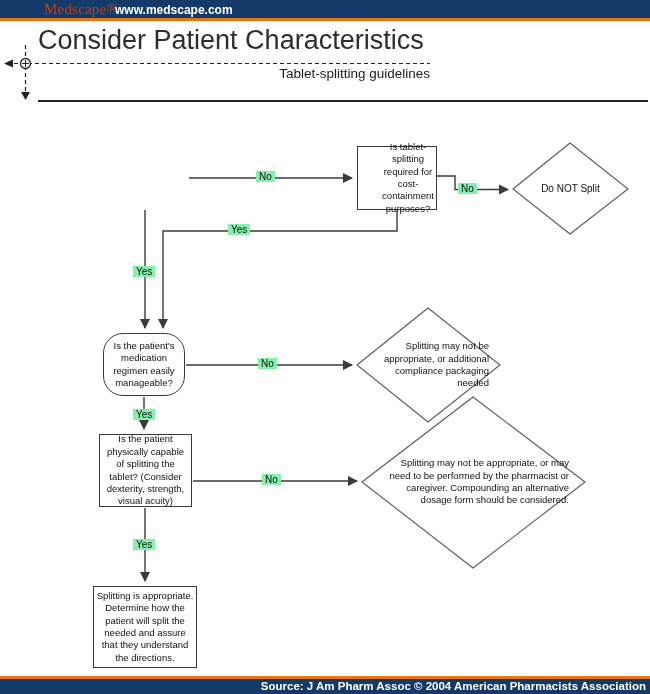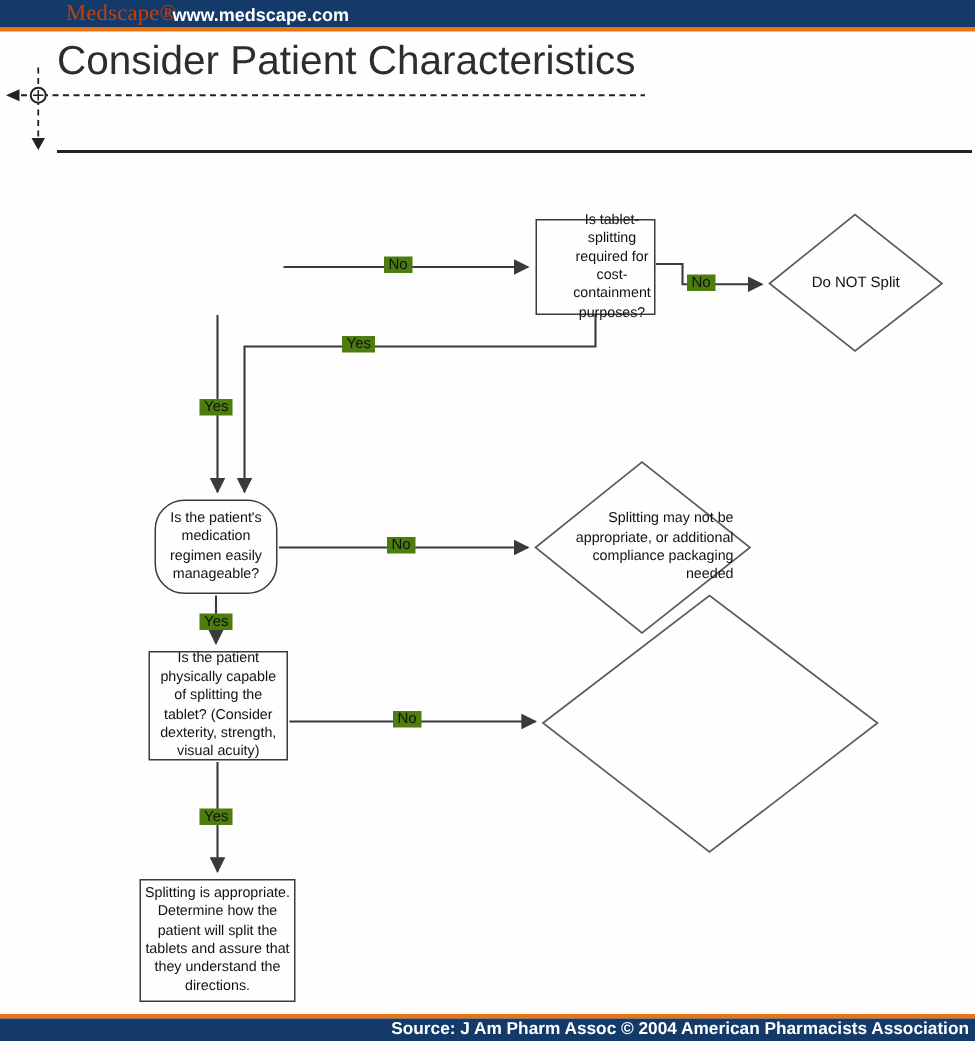--- a/index.html
+++ b/index.html
@@ -38,40 +38,41 @@
   .dtext {
     position:absolute; display:flex; align-items:center; justify-content:center;
     text-align:right; font-size:9.5px; line-height:1.3; color:#111;
   }
   #dtext-donot      { left:528px; top:178px; width:85px;  height:20px; font-size:10px; }
   #dtext-compliance { left:367px; top:330px; width:122px; height:70px; }
   #dtext-pharmacist { left:377px; top:444px; width:192px; height:76px; }
 
   
   .elabel {
-    position:absolute; background:#4d7c0f; padding:0 3px; font-size:10px; color:#111;
+    position:absolute; background:#86efac; padding:0 3px; font-size:10px; color:#111;
   }
 
   
   .botline { position:absolute; left:0; top:676px; width:650px; height:3px; background:#e97511; }
   .botbar  { position:absolute; left:0; top:679px; width:650px; height:15px; background:#143a69; }
   .source  { position:absolute; left:0; top:679px; width:646px; height:15px; line-height:15px;
              text-align:right; color:#ffffff; font-size:11.5px; font-weight:bold; }
 </style>
 </head>
 <body>
 
 <div class="page">
 
   <div class="topbar"></div>
   <div class="brand">Medscape®</div>
   <div class="siteurl">www.medscape.com</div>
   <div class="topline"></div>
 
   <div class="title">Consider Patient Characteristics</div>
+  <div class="subtitle">Tablet-splitting guidelines</div>
 
   <svg class="canvas" width="650" height="694" viewBox="0 0 650 694">
     <defs>
       <marker id="arrow" viewBox="0 0 10 10" refX="9" refY="5" markerWidth="7.5" markerHeight="7.5" orient="auto-start-reverse">
         <path d="M0,0 L10,5 L0,10 z" fill="#3a3a3a"></path>
       </marker>
     </defs>
 
     <g stroke="#222222" fill="none">
       <line x1="14" y1="63.5" x2="430" y2="63.5" stroke-width="1.2" stroke-dasharray="4 3"></line>
@@ -98,24 +99,25 @@
     <g stroke="#5a5a5a" stroke-width="1.1" fill="#fefefe">
       <polygon points="513,189 570,143 628,189 570,234"></polygon>
       <polygon points="357,365 428,308 500,365 428,422"></polygon>
       <polygon points="362,482 473,397 585,482 473,568"></polygon>
     </g>
   </svg>
 
   <div class="fbox" id="box-cost">Is tablet-splitting required for cost-containment purposes?</div>
   <div class="fbox" id="box-regimen">Is the patient's medication regimen easily manageable?</div>
   <div class="fbox" id="box-capable">Is the patient physically capable of splitting the tablet? (Consider dexterity, strength, visual acuity)</div>
-  <div class="fbox" id="box-appropriate">Splitting is appropriate. Determine how the patient will split the tablets and assure that they understand the directions.</div>
+  <div class="fbox" id="box-appropriate">Splitting is appropriate. Determine how the patient will split the needed and assure that they understand the directions.</div>
 
   <div class="dtext" id="dtext-donot">Do NOT Split</div>
   <div class="dtext" id="dtext-compliance">Splitting may not be appropriate, or additional compliance packaging needed</div>
+  <div class="dtext" id="dtext-pharmacist">Splitting may not be appropriate, or may need to be performed by the pharmacist or caregiver. Compounding an alternative dosage form should be considered.</div>
 
   <span class="elabel" style="left:256px; top:171px;">No</span>
   <span class="elabel" style="left:458px; top:183px;">No</span>
   <span class="elabel" style="left:133px; top:266px;">Yes</span>
   <span class="elabel" style="left:228px; top:224px;">Yes</span>
   <span class="elabel" style="left:258px; top:358px;">No</span>
   <span class="elabel" style="left:133px; top:409px;">Yes</span>
   <span class="elabel" style="left:262px; top:474px;">No</span>
   <span class="elabel" style="left:133px; top:539px;">Yes</span>
 

